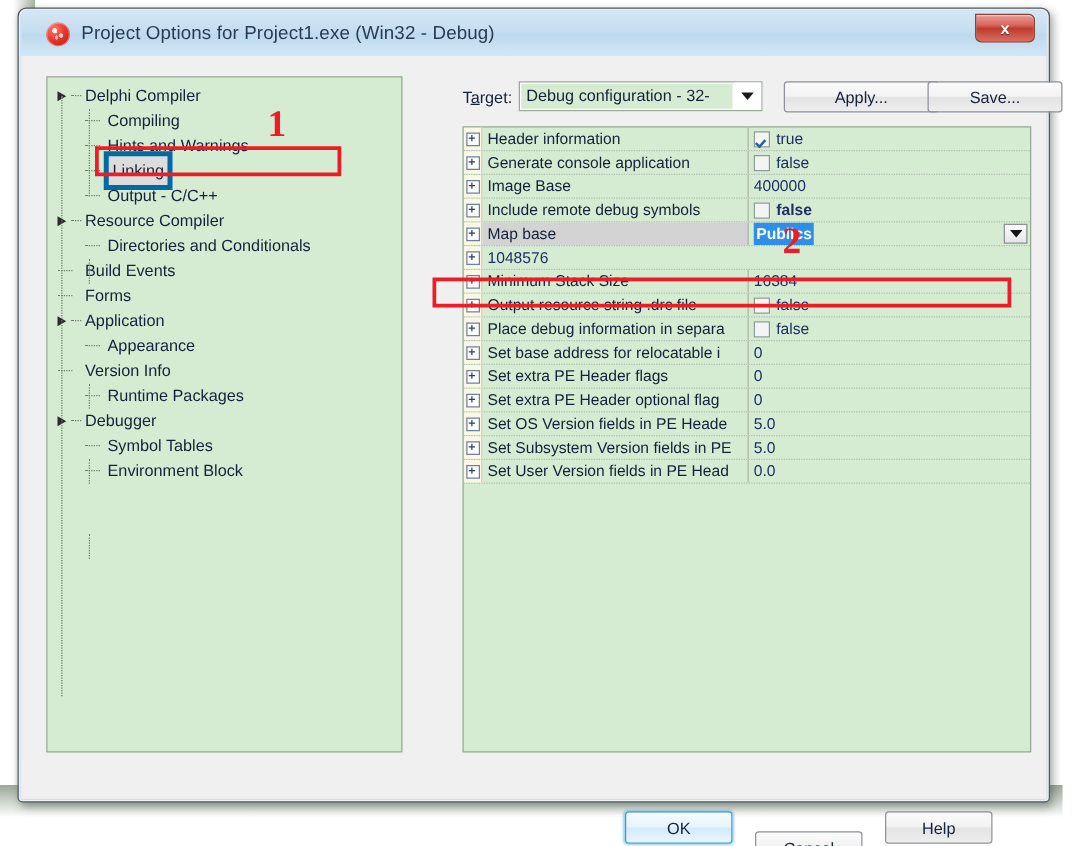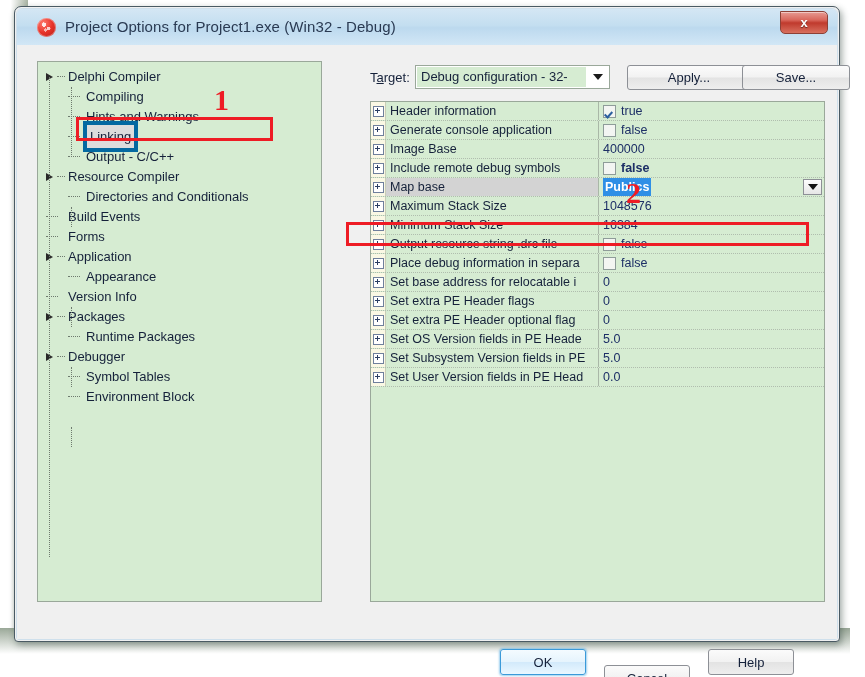--- a/index.html
+++ b/index.html
@@ -361,21 +361,20 @@
             <div class="tree-node indent1 lvl1"><span class="dash" style="left: 30px; width: 12px;"></span><span class="label">Hints and Warnings</span></div>
             <div class="tree-node indent1 lvl1"><span class="dash" style="left: 30px; width: 12px;"></span><span class="label sel-label">Linking</span></div>
             <div class="tree-node indent1 lvl1"><span class="dash" style="left: 30px; width: 12px;"></span><span class="label">Output - C/C++</span></div>
             <div class="tree-node indent0 lvl0"><span class="exp"></span><span class="dash" style="left: 19px; width: 8px;"></span><span class="label">Resource Compiler</span></div>
             <div class="tree-node indent1 lvl1"><span class="dash" style="left: 30px; width: 12px;"></span><span class="label">Directories and Conditionals</span></div>
             <div class="tree-node indent0 lvl0"><span class="dash" style="left: 8px; width: 12px;"></span><span class="label">Build Events</span></div>
             <div class="tree-node indent0 lvl0"><span class="dash" style="left: 8px; width: 12px;"></span><span class="label">Forms</span></div>
             <div class="tree-node indent0 lvl0"><span class="exp"></span><span class="dash" style="left: 19px; width: 8px;"></span><span class="label">Application</span></div>
             <div class="tree-node indent1 lvl1"><span class="dash" style="left: 30px; width: 12px;"></span><span class="label">Appearance</span></div>
             <div class="tree-node indent0 lvl0"><span class="dash" style="left: 8px; width: 12px;"></span><span class="label">Version Info</span></div>
-            <div class="tree-node indent0 lvl0"><span class="exp"></span><span class="dash" style="left: 19px; width: 8px;"></span><span class="label">Packages</span></div>
             <div class="tree-node indent1 lvl1"><span class="dash" style="left: 30px; width: 12px;"></span><span class="label">Runtime Packages</span></div>
             <div class="tree-node indent0 lvl0"><span class="exp"></span><span class="dash" style="left: 19px; width: 8px;"></span><span class="label">Debugger</span></div>
             <div class="tree-node indent1 lvl1"><span class="dash" style="left: 30px; width: 12px;"></span><span class="label">Symbol Tables</span></div>
             <div class="tree-node indent1 lvl1"><span class="dash" style="left: 30px; width: 12px;"></span><span class="label">Environment Block</span></div>
             <div class="vline" style="left: 11px; top: 15px; height: 480px;"></div>
             <div class="vline" style="left: 33px; top: 25px; height: 70px;"></div>
             <div class="vline" style="left: 33px; top: 145px; height: 20px;"></div>
             <div class="vline" style="left: 33px; top: 245px; height: 20px;"></div>
             <div class="vline" style="left: 33px; top: 305px; height: 20px;"></div>
             <div class="vline" style="left: 33px; top: 365px; height: 20px;"></div>
@@ -440,21 +439,20 @@
               <div class="gcell-name">Map base</div>
               <div class="gcell-val">
                 <span class="sel-value">Publics</span>
                 <span class="val-dropdown"></span>
               </div>
             </div>
             <div class="grow">
               <div class="gcell-exp">
                 <span class="plus"></span>
               </div>
-              <div class="gcell-name">Maximum Stack Size</div>
               <div class="gcell-val">
                 <span class="vtext">1048576</span>
               </div>
             </div>
             <div class="grow">
               <div class="gcell-exp">
                 <span class="plus"></span>
               </div>
               <div class="gcell-name">Minimum Stack Size</div>
               <div class="gcell-val">

